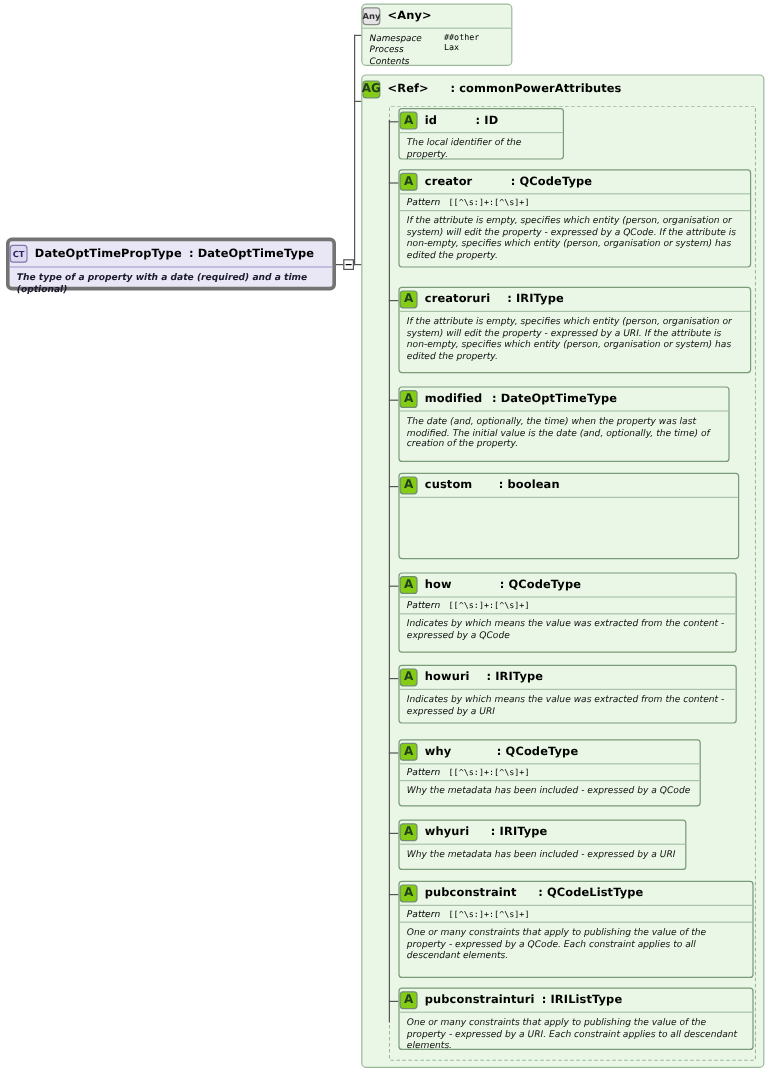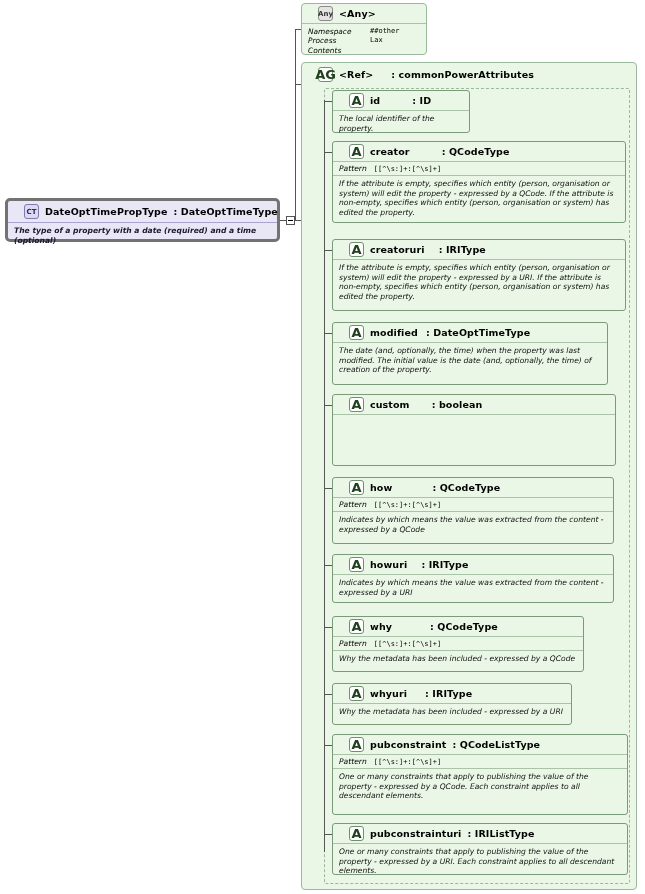--- a/index.html
+++ b/index.html
@@ -39,41 +39,41 @@
   .box.container {
     background: #eaf7e6;
     border: 1px solid #9ab89a;
     border-radius: 4px;
   }
 
   .hdr {
     display: flex;
     align-items: center;
     height: 19px;
-    padding-left: 16px;
+    padding-left: 0;
     white-space: nowrap;
   }
   .hdr .label {
     font-size: 9.5px;
     font-weight: bold;
     letter-spacing: 0.1px;
   }
 
   
   .ic {
     box-sizing: border-box;
     display: inline-flex;
     align-items: center;
     justify-content: center;
     width: 15px;
     height: 15px;
     border: 1px solid #6f8f6f;
     border-radius: 3px;
-    background: #ffffff;
-    font-size: 13px;
+    background: #84cc16;
+    font-size: 10px;
     font-weight: bold;
     color: #20401f;
     margin-right: 6px;
     flex: 0 0 auto;
   }
   .ic.purple {
     border-color: #7e79ae;
     background: #ddd9f0;
     color: #2a2560;
     font-size: 7px;
@@ -317,21 +317,21 @@
     </div>
     <div class="divider"></div>
     <div class="desc">Why the metadata has been included - expressed by a URI</div>
   </div>
 
   <div class="line h" style="left:324px; top:745px; width:8px;"></div>
   <div class="box" style="left:332px; top:734px; width:296px; height:81px;">
     <div class="hdr">
       <span class="ic">A</span>
       <span class="label">pubconstraint</span>
-      <span class="label" style="margin-left:6px;">: QCodeListType</span>
+      <span class="label" style="margin-left:18px;">: QCodeListType</span>
     </div>
     <div class="divider"></div>
     <div class="pattern" style="padding-top:2px;padding-bottom:2px;">
       <span class="pname">Pattern</span>
       <span class="pval">[[^\s:]+:[^\s]+]</span>
     </div>
     <div class="pattern-rule"></div>
     <div class="desc">One or many constraints that apply to publishing the value of the property - expressed by a QCode. Each constraint applies to all descendant elements.</div>
   </div>
 

